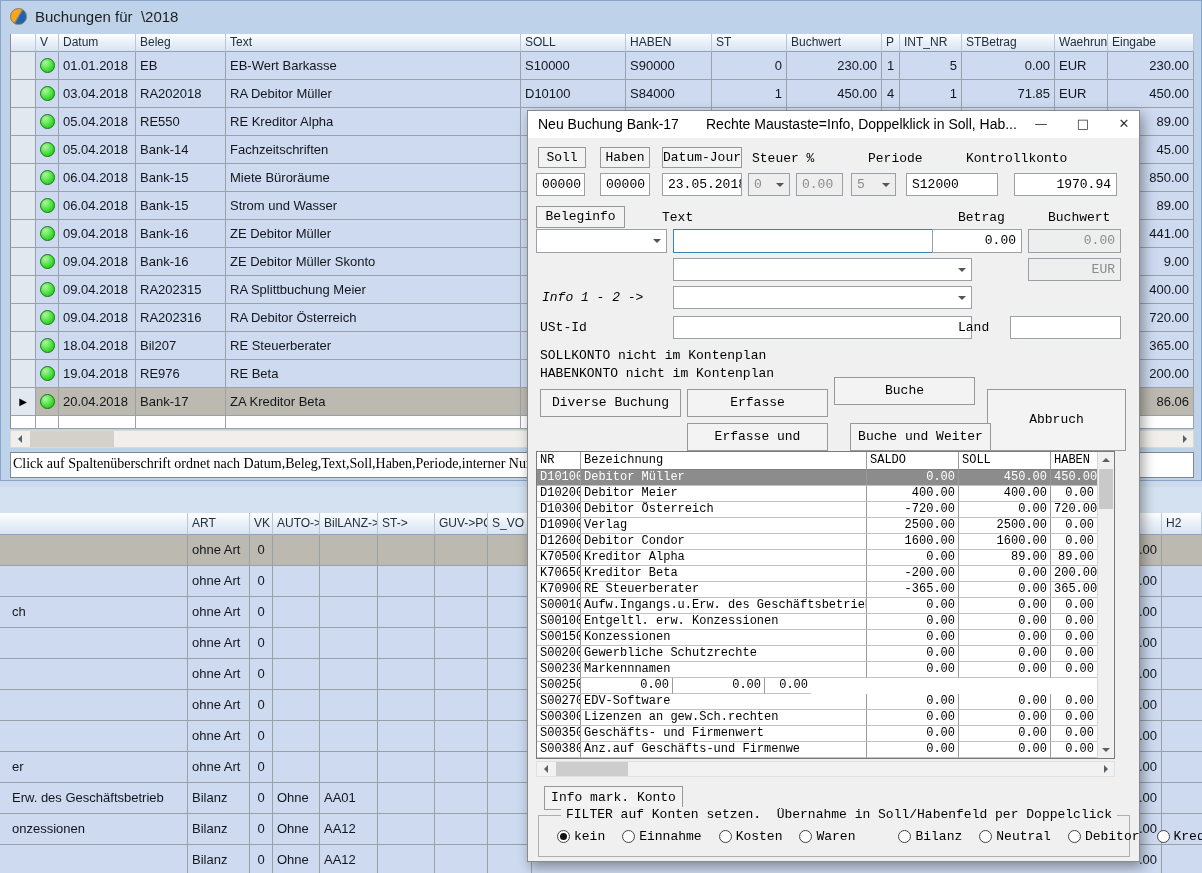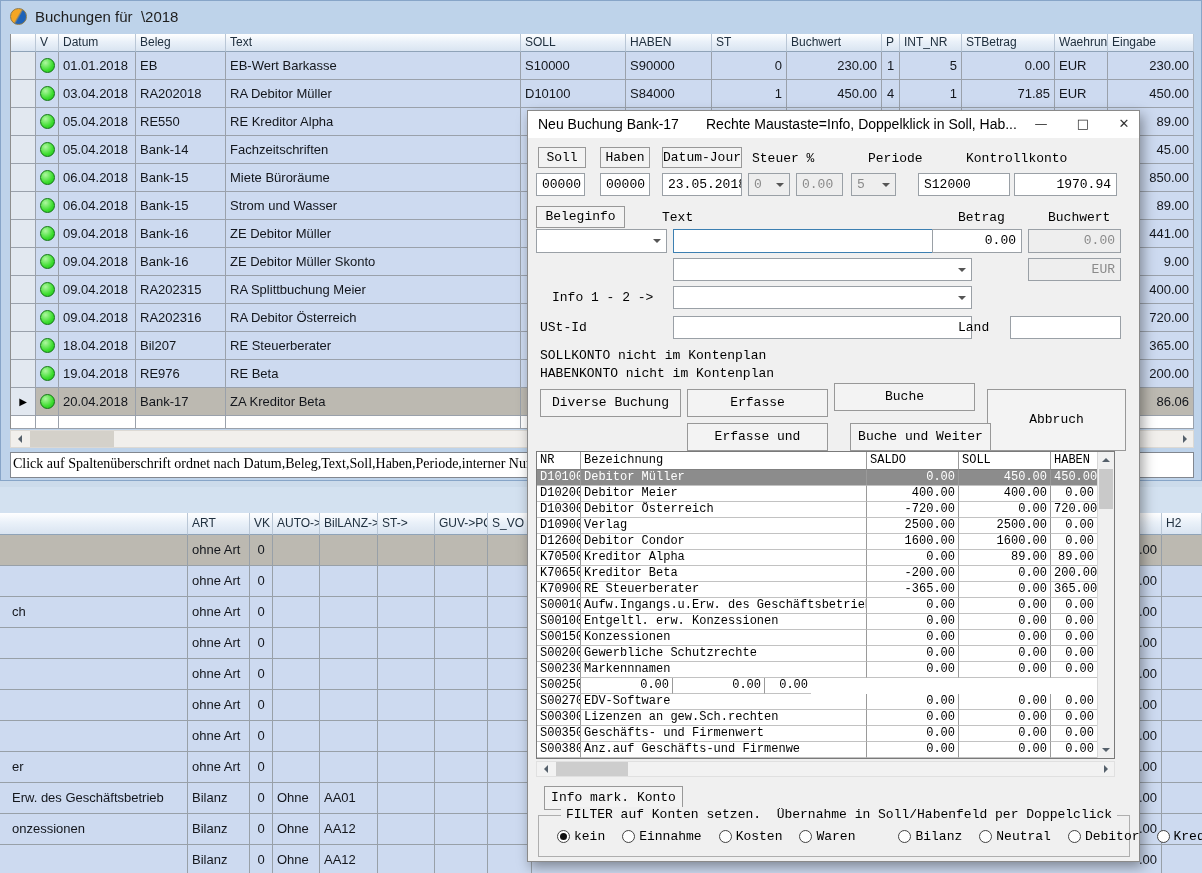--- a/index.html
+++ b/index.html
@@ -590,49 +590,49 @@
     <div class="dlbl" style="left:224px;top:40px;">Steuer %</div>
     <div class="dlbl" style="left:340px;top:40px;">Periode</div>
     <div class="dlbl" style="left:438px;top:40px;">Kontrollkonto</div>
 
     <div class="dfld" style="left:8px;top:62px;width:49px;height:23px;">00000</div>
     <div class="dfld" style="left:72px;top:62px;width:50px;height:23px;">00000</div>
     <div class="dfld" style="left:134px;top:62px;width:80px;height:23px;">23.05.2018</div>
     <div class="dfld dis dcmb" style="left:220px;top:62px;width:42px;height:23px;"><span>0</span><span class="arr"></span></div>
     <div class="dfld dis" style="left:268px;top:62px;width:47px;height:23px;">0.00</div>
     <div class="dfld dis dcmb" style="left:323px;top:62px;width:45px;height:23px;"><span>5</span><span class="arr"></span></div>
-    <div class="dfld" style="left:378px;top:62px;width:92px;height:23px;margin-left:12px;">S12000</div>
+    <div class="dfld" style="left:378px;top:62px;width:92px;height:23px;">S12000</div>
     <div class="dfld ar" style="left:486px;top:62px;width:103px;height:23px;">1970.94</div>
 
     <div class="dbtn" style="left:8px;top:95px;width:89px;height:22px;">Beleginfo</div>
     <div class="dlbl" style="left:134px;top:99px;">Text</div>
     <div class="dlbl" style="left:430px;top:99px;">Betrag</div>
     <div class="dlbl" style="left:520px;top:99px;">Buchwert</div>
 
     <div class="dfld dcmb" style="left:8px;top:118px;width:131px;height:24px;"><span></span><span class="arr"></span></div>
     <div class="dfld dcmb focus" style="left:145px;top:118px;width:299px;height:24px;"><span></span><span class="arr"></span></div>
     <div class="dfld ar" style="left:404px;top:118px;width:90px;height:24px;">0.00</div>
     <div class="dfld dis ar" style="left:500px;top:118px;width:93px;height:24px;">0.00</div>
     <div class="dfld dis ar" style="left:500px;top:147px;width:93px;height:23px;">EUR</div>
 
     <div class="dfld dcmb" style="left:145px;top:147px;width:299px;height:23px;"><span></span><span class="arr"></span></div>
     <div class="dfld dcmb" style="left:145px;top:175px;width:299px;height:23px;"><span></span><span class="arr"></span></div>
-    <div class="dlbl" style="left:24px;top:179px;">Info 1 - 2 -&gt;</div>
+    <div class="dlbl" style="left:14px;top:179px;font-style:italic;">Info 1 - 2 -&gt;</div>
 
     <div class="dlbl" style="left:12px;top:209px;">USt-Id</div>
     <div class="dfld" style="left:145px;top:205px;width:299px;height:23px;"></div>
     <div class="dlbl" style="left:430px;top:209px;">Land</div>
     <div class="dfld" style="left:482px;top:205px;width:111px;height:23px;"></div>
 
     <div class="warn" style="left:12px;top:237px;">SOLLKONTO nicht im Kontenplan</div>
     <div class="warn" style="left:12px;top:255px;">HABENKONTO nicht im Kontenplan</div>
 
     <div class="dbtn" style="left:12px;top:278px;width:141px;height:28px;line-height:26px;">Diverse Buchung</div>
     <div class="dbtn" style="left:159px;top:278px;width:141px;height:28px;line-height:26px;">Erfasse</div>
-    <div class="dbtn" style="left:306px;top:272px;width:141px;height:28px;line-height:26px;">Buche</div>
+    <div class="dbtn" style="left:306px;top:266px;width:141px;height:28px;line-height:26px;">Buche</div>
     <div class="dbtn" style="left:459px;top:278px;width:139px;height:62px;line-height:60px;">Abbruch</div>
     <div class="dbtn" style="left:159px;top:312px;width:141px;height:28px;line-height:26px;">Erfasse und Weiter</div>
     <div class="dbtn" style="left:306px;top:312px;width:141px;height:28px;line-height:26px;margin-left:16px;">Buche und Weiter</div>
 
     <div class="acct">
       <div class="arow ahead" id="acct-head">
           <div class="acell a0">NR</div>
           <div class="acell a1">Bezeichnung</div>
           <div class="acell a2">SALDO</div>
           <div class="acell a3">SOLL</div>

